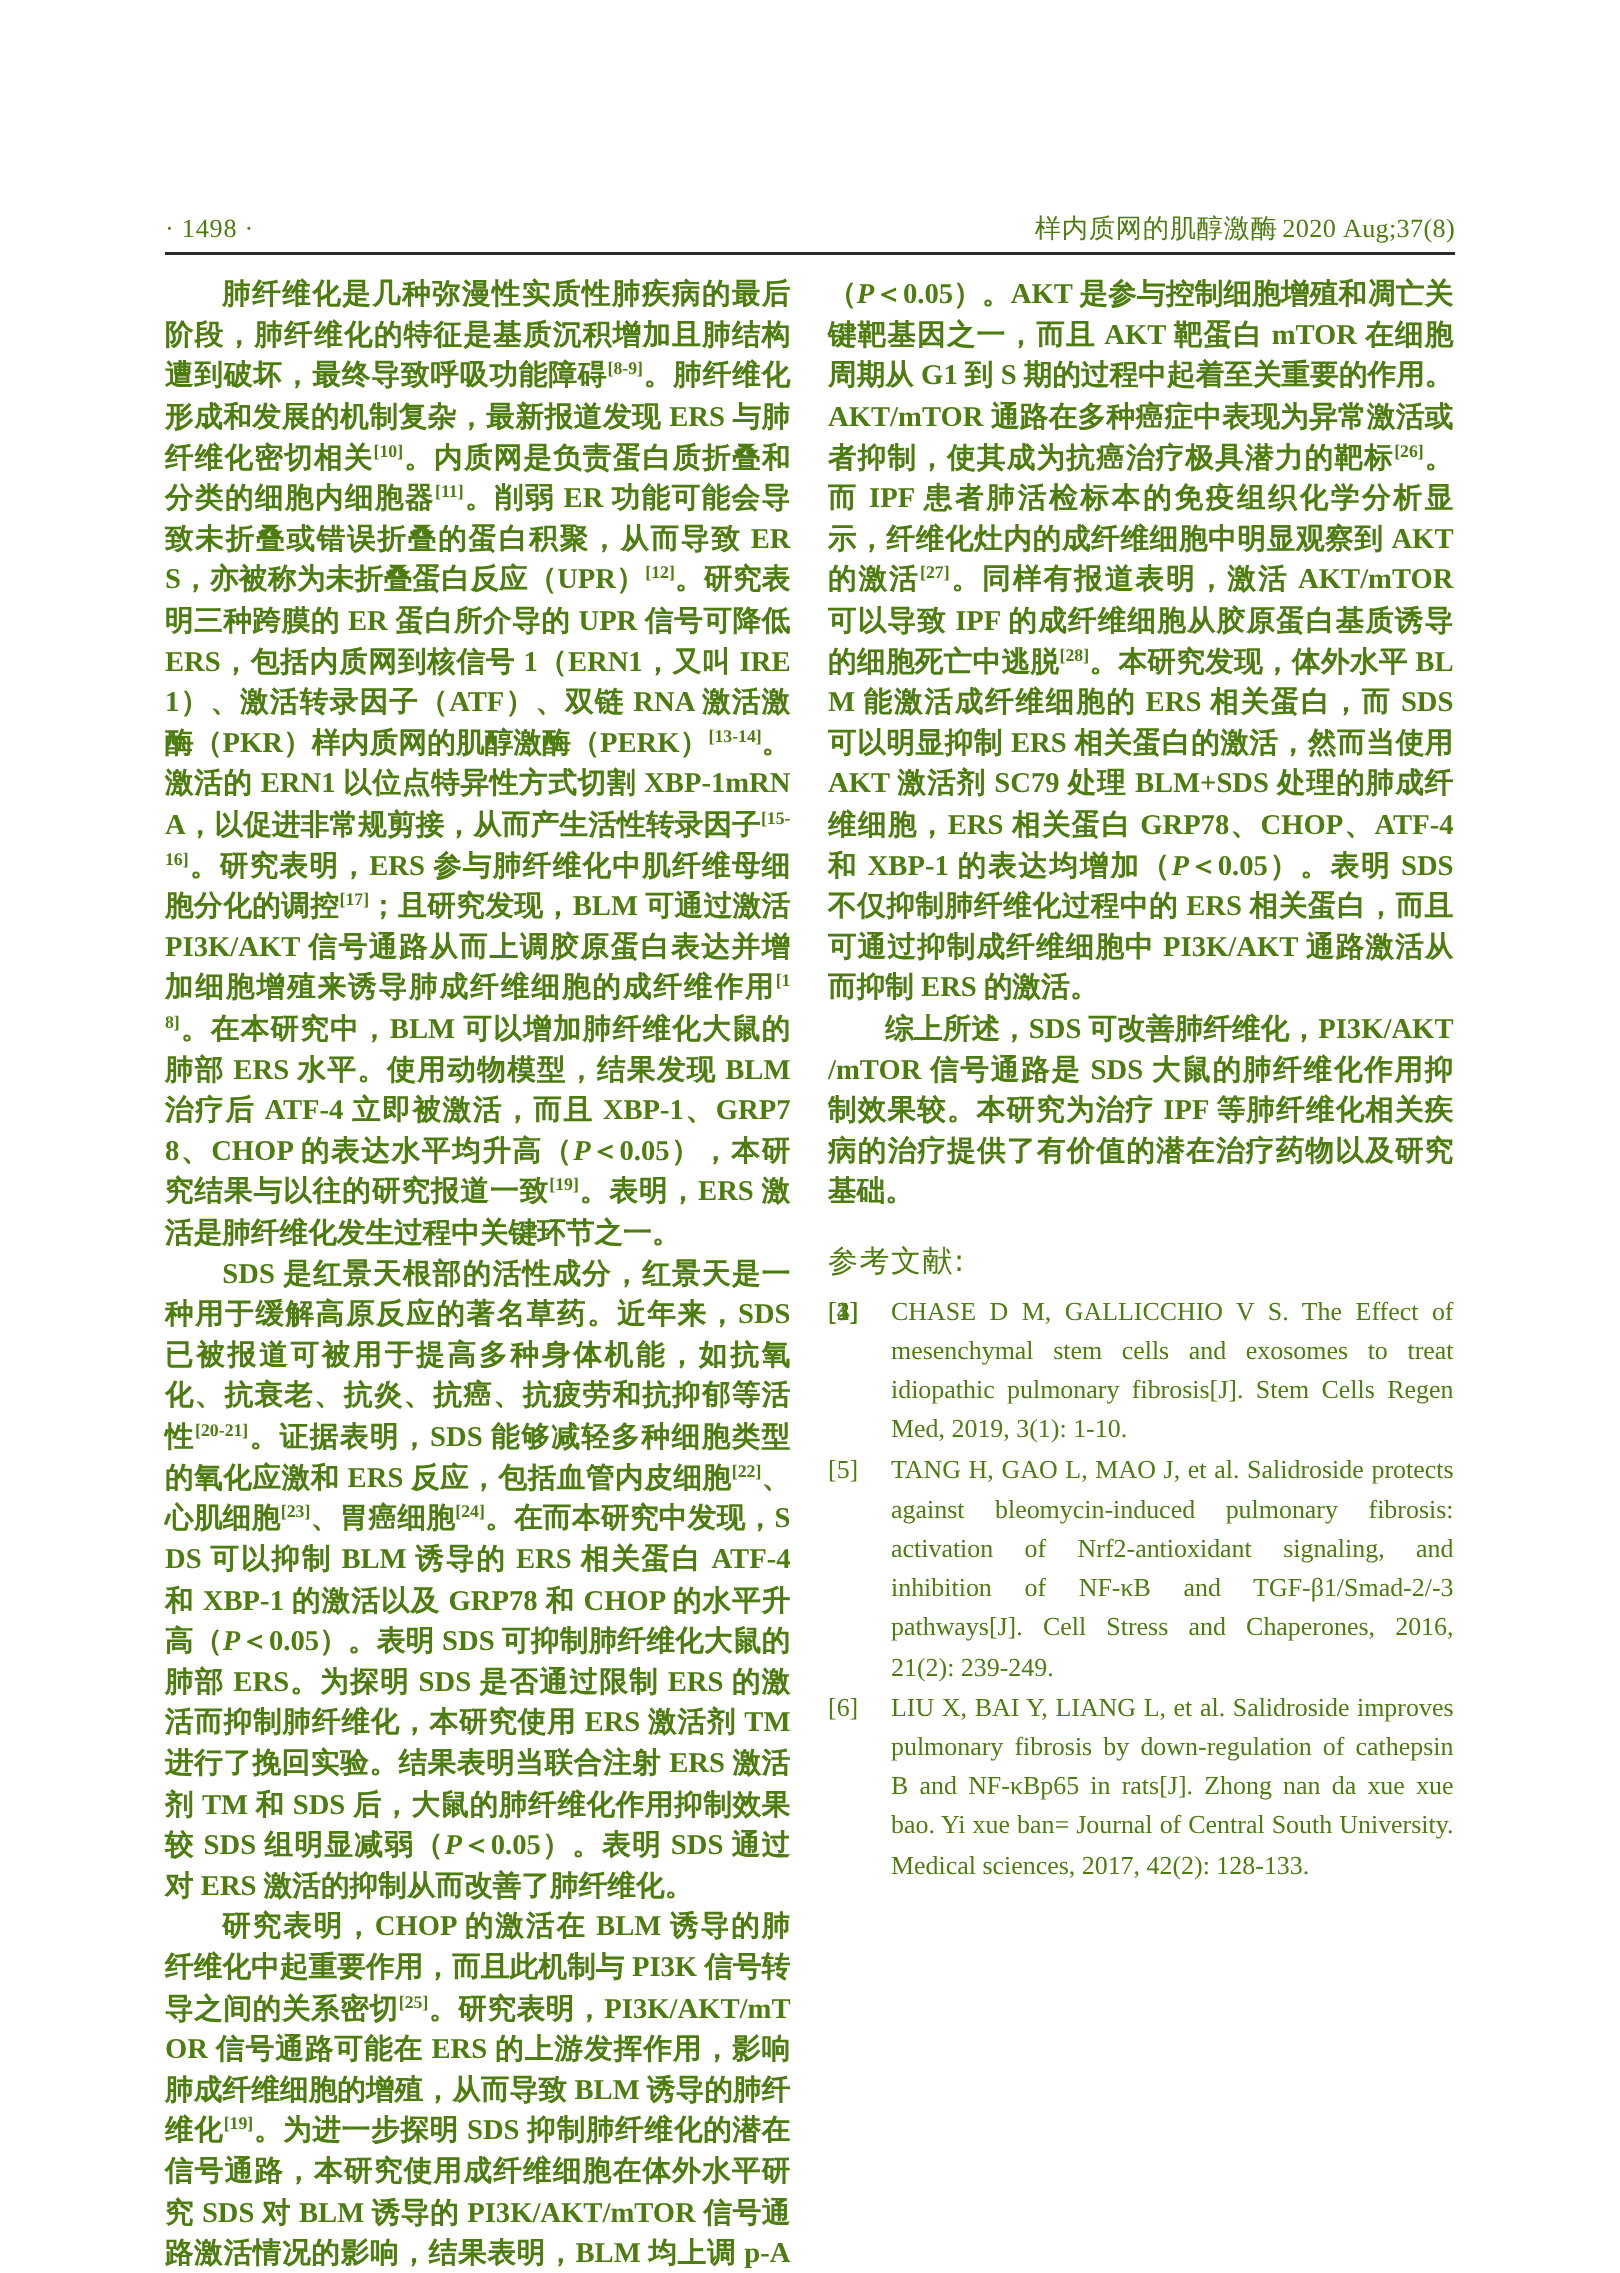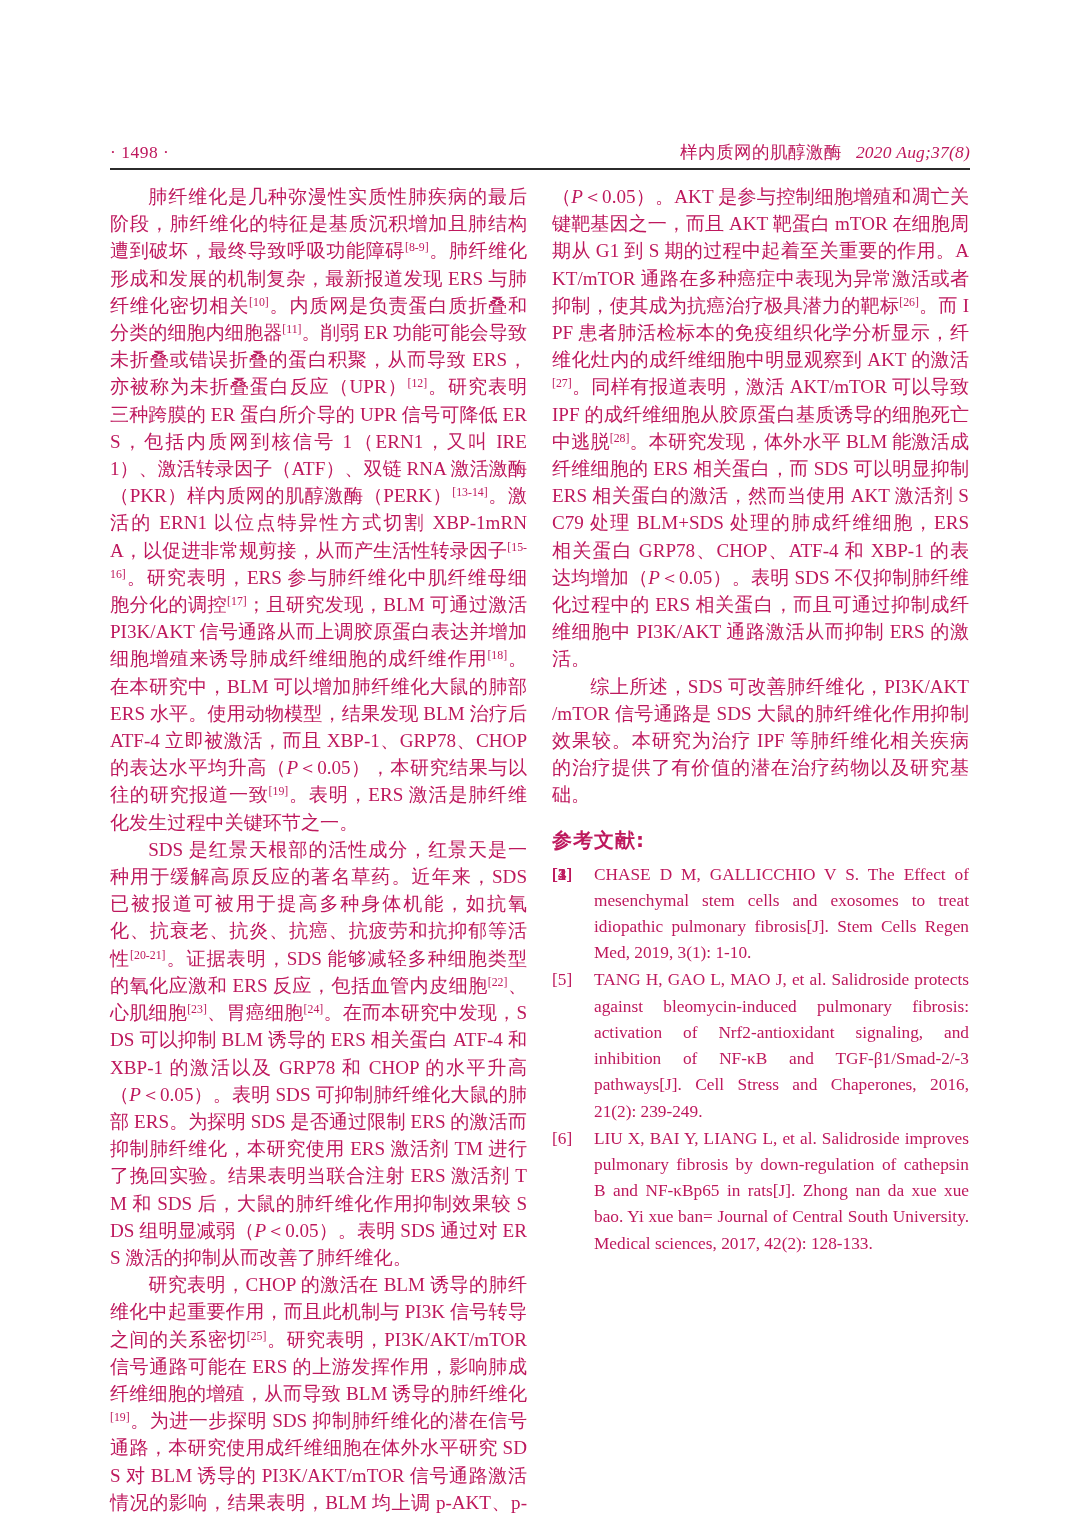--- a/index.html
+++ b/index.html
@@ -6,21 +6,21 @@
     margin: 0;
     padding: 0;
     background: #ffffff;
   }
   .page {
     position: relative;
     width: 1080px;
     height: 1515px;
     background: #ffffff;
     font-family: "Liberation Serif", "DejaVu Serif", serif;
-    color: #be185d;
+    color: #4d7c0f;
     overflow: hidden;
   }
 
   
   .header {
     position: absolute;
     left: 110px;
     top: 140px;
     width: 860px;
     display: flex;
@@ -33,23 +33,22 @@
     white-space: nowrap;
   }
   .journal-line {
     white-space: nowrap;
     font-size: 17.5px;
   }
   .journal-name {
     letter-spacing: 0.5px;
   }
   .journal-issue {
-    margin-left: 14px;
+    margin-left: 3px;
     letter-spacing: 0.2px;
-    font-style: italic;
   }
   .header-rule {
     position: absolute;
     left: 110px;
     top: 168px;
     width: 860px;
     height: 2px;
     background: #2b2b2b;
   }
 
@@ -71,39 +70,40 @@
   
   .cn-p {
     margin: 0;
     font-size: 19.1px;
     line-height: 27.2px;
     text-align: justify;
     text-justify: inter-character;
     text-indent: 2em;
     word-break: break-all;
     hyphens: none;
+    font-weight: bold;
   }
   .cn-p.cont {
     text-indent: 0;
   }
   sup {
     font-size: 0.62em;
     vertical-align: 0.55em;
     line-height: 0;
     letter-spacing: 0;
   }
   .ital {
     font-style: italic;
   }
 
   
   .ref-heading {
     margin: 18px 0 8px 0;
     font-size: 20px;
-    font-weight: bold;
+    font-weight: normal;
     font-family: "DejaVu Sans", "Liberation Sans", sans-serif;
     letter-spacing: 1px;
   }
   .ref-list {
     margin: 0;
     padding: 0;
     list-style: none;
   }
   .ref-item {
     position: relative;

